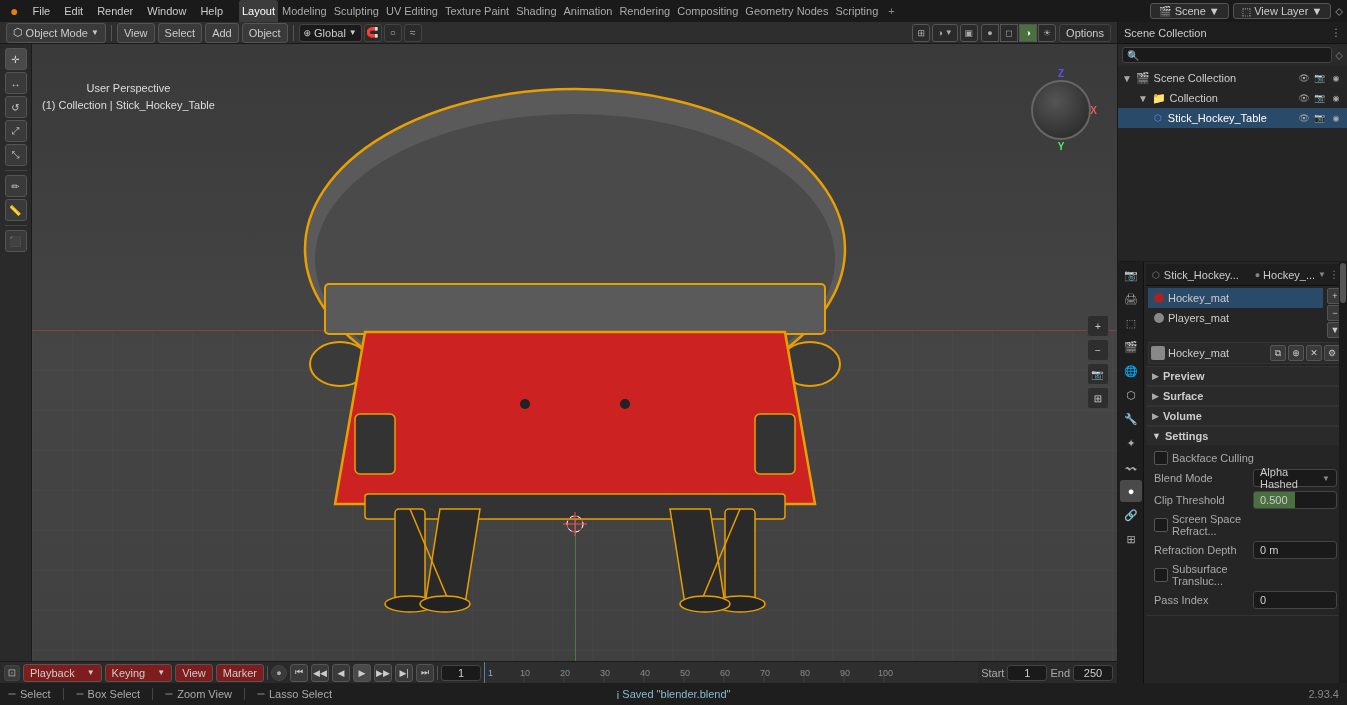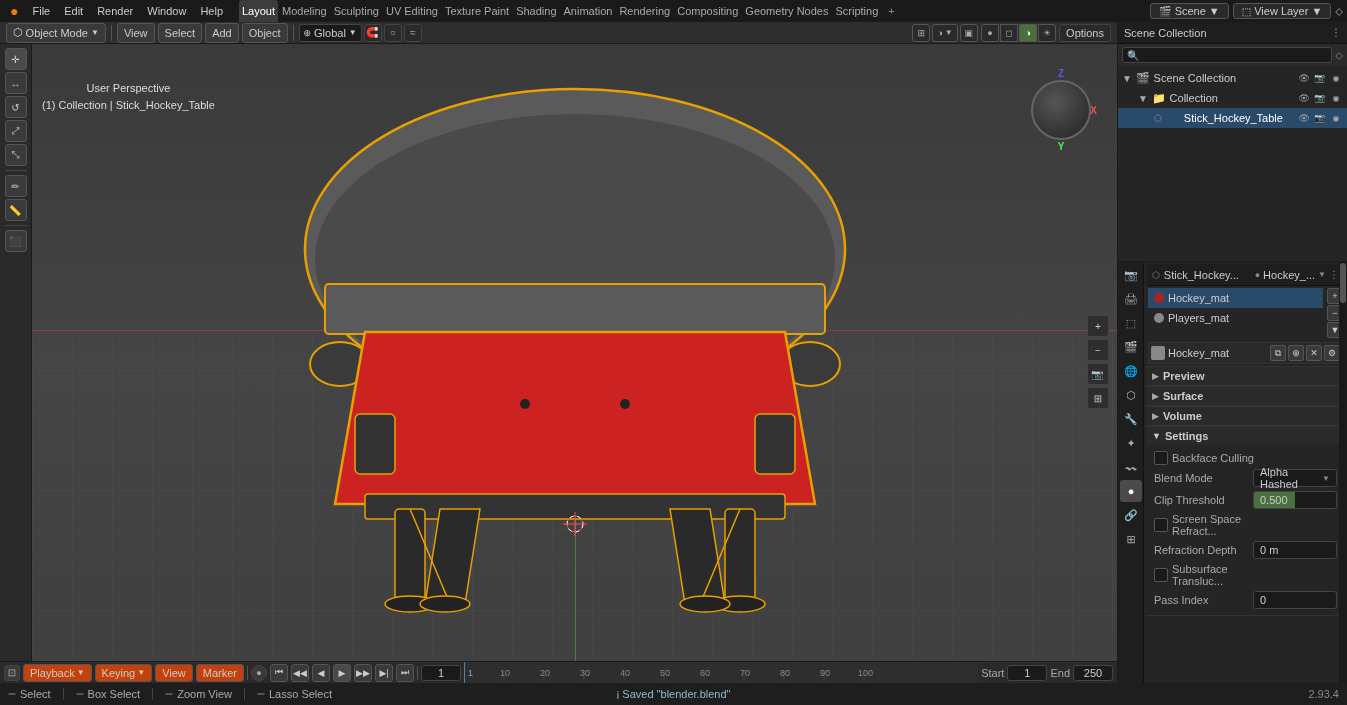--- a/index.html
+++ b/index.html
@@ -322,31 +322,31 @@
       border: 1px solid #444;
       border-radius: 3px;
       display: flex;
       align-items: center;
       padding: 0 6px;
       font-size: 11px;
       color: #ccc;
       position: relative;
     }
     .tl-btn {
-      background: #c2410c;
+      background: #7f1d1d;
       border: 1px solid #555;
       border-radius: 3px;
       color: #ccc;
       padding: 1px 6px;
       font-size: 11px;
       cursor: pointer;
       height: 18px;
       display: flex;
       align-items: center;
-      gap: 2px;
+      gap: 12px;
     }
     .tl-play-btn {
       width: 18px; height: 18px;
       background: #3a3a3a;
       border: 1px solid #555;
       border-radius: 3px;
       display: flex; align-items: center; justify-content: center;
       cursor: pointer;
       font-size: 9px;
       color: #ccc;
@@ -700,21 +700,21 @@
           <div class="oi">👁</div>
           <div class="oi">📷</div>
           <div class="oi" style="font-size:8px;">◉</div>
         </div>
       </div>
 
       <div class="outliner-item selected">
         <div class="indent"></div>
         <div class="indent"></div>
         <span style="color:#88f;font-size:9px;">⬡</span>
-        <span style="font-size:11px;color:#fff;margin-left:18px;">Stick_Hockey_Table</span>
+        <span style="font-size:11px;color:#fff;margin-left:2px;">Stick_Hockey_Table</span>
         <div class="outliner-icons">
           <div class="oi">👁</div>
           <div class="oi">📷</div>
           <div class="oi" style="font-size:8px;">◉</div>
         </div>
       </div>
     </div>
   </div>
 
   <div class="properties-panel">

